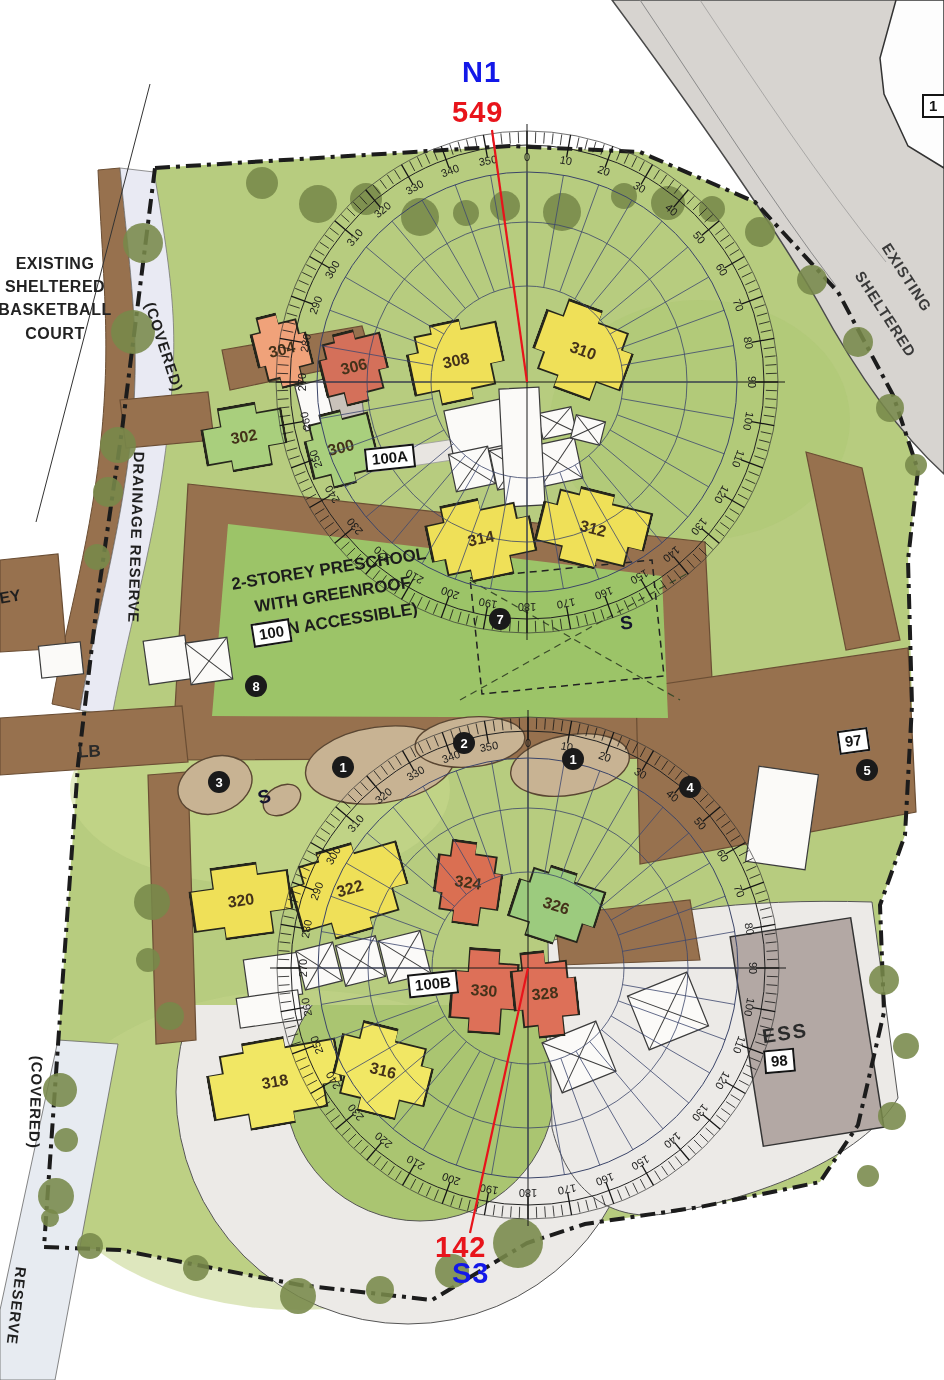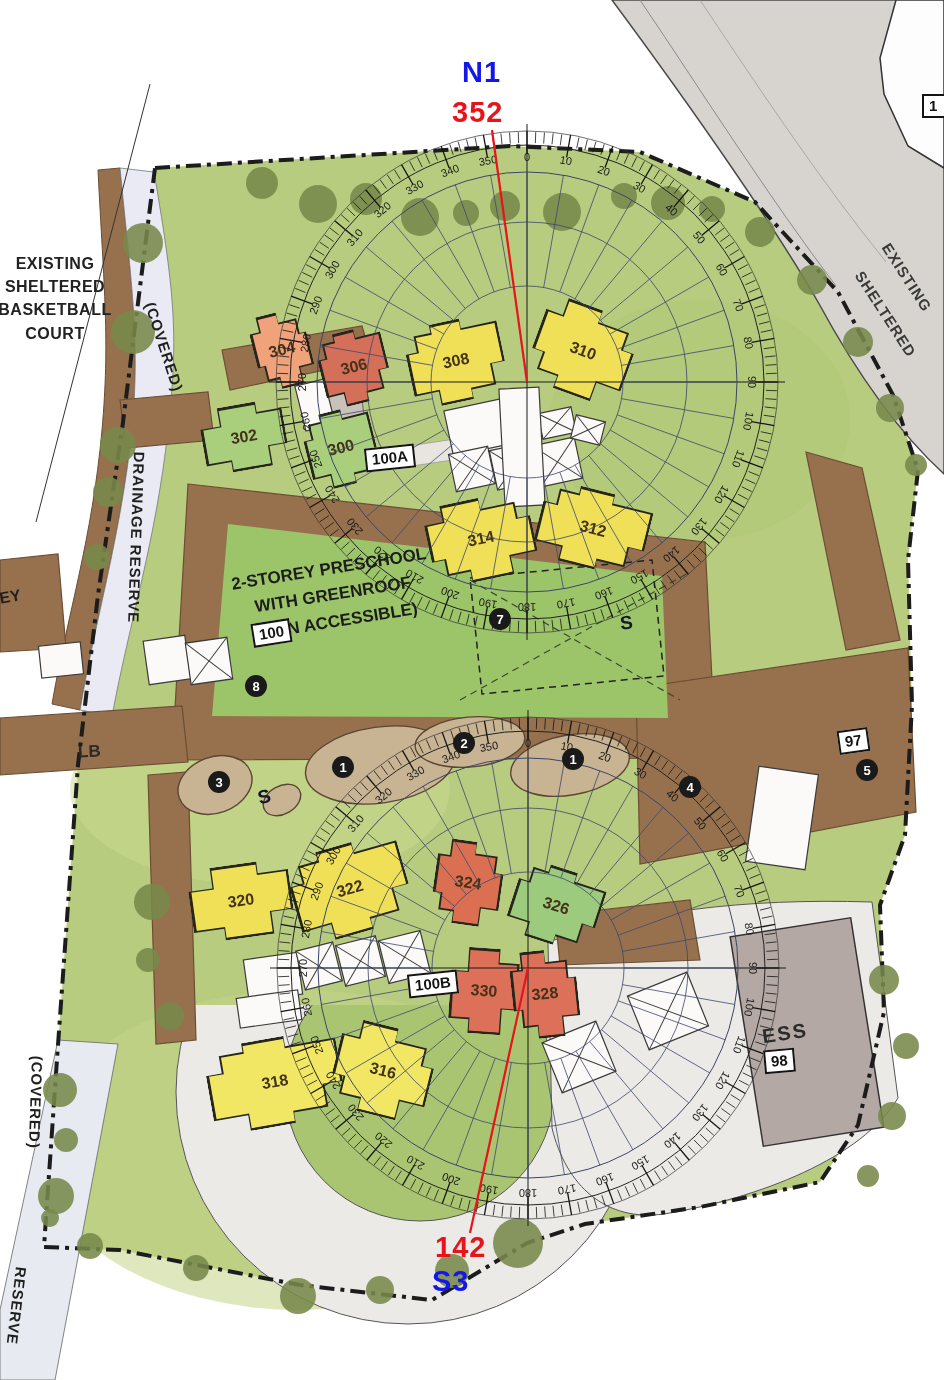--- a/index.html
+++ b/index.html
@@ -799,17 +799,17 @@
     <span class="marker" style="left:208px;top:771px;">3</span>
     <span class="marker" style="left:679px;top:776px;">4</span>
     <span class="marker" style="left:856px;top:759px;">5</span>
     <span class="marker" style="left:489px;top:608px;">7</span>
     <span class="marker" style="left:245px;top:675px;">8</span>
 
     <span class="slab" style="left:258px;top:786px;transform:rotate(-15deg);">S</span>
     <span class="slab" style="left:620px;top:612px;transform:rotate(-6deg);">S</span>
 
     <span class="bigblue" style="left:462px;top:56px;">N1</span>
-    <span class="bigred" style="left:452px;top:96px;">352</span>
+    <span class="bigred" style="left:452px;top:96px;">549</span>
     <span class="bigred" style="left:435px;top:1231px;">142</span>
-    <span class="bigblue" style="left:432px;top:1257px;margin-top:8px;">S3</span>
+    <span class="bigblue" style="left:452px;top:1257px;">S3</span>
   </div>
 </div>
 
 </body></html>

